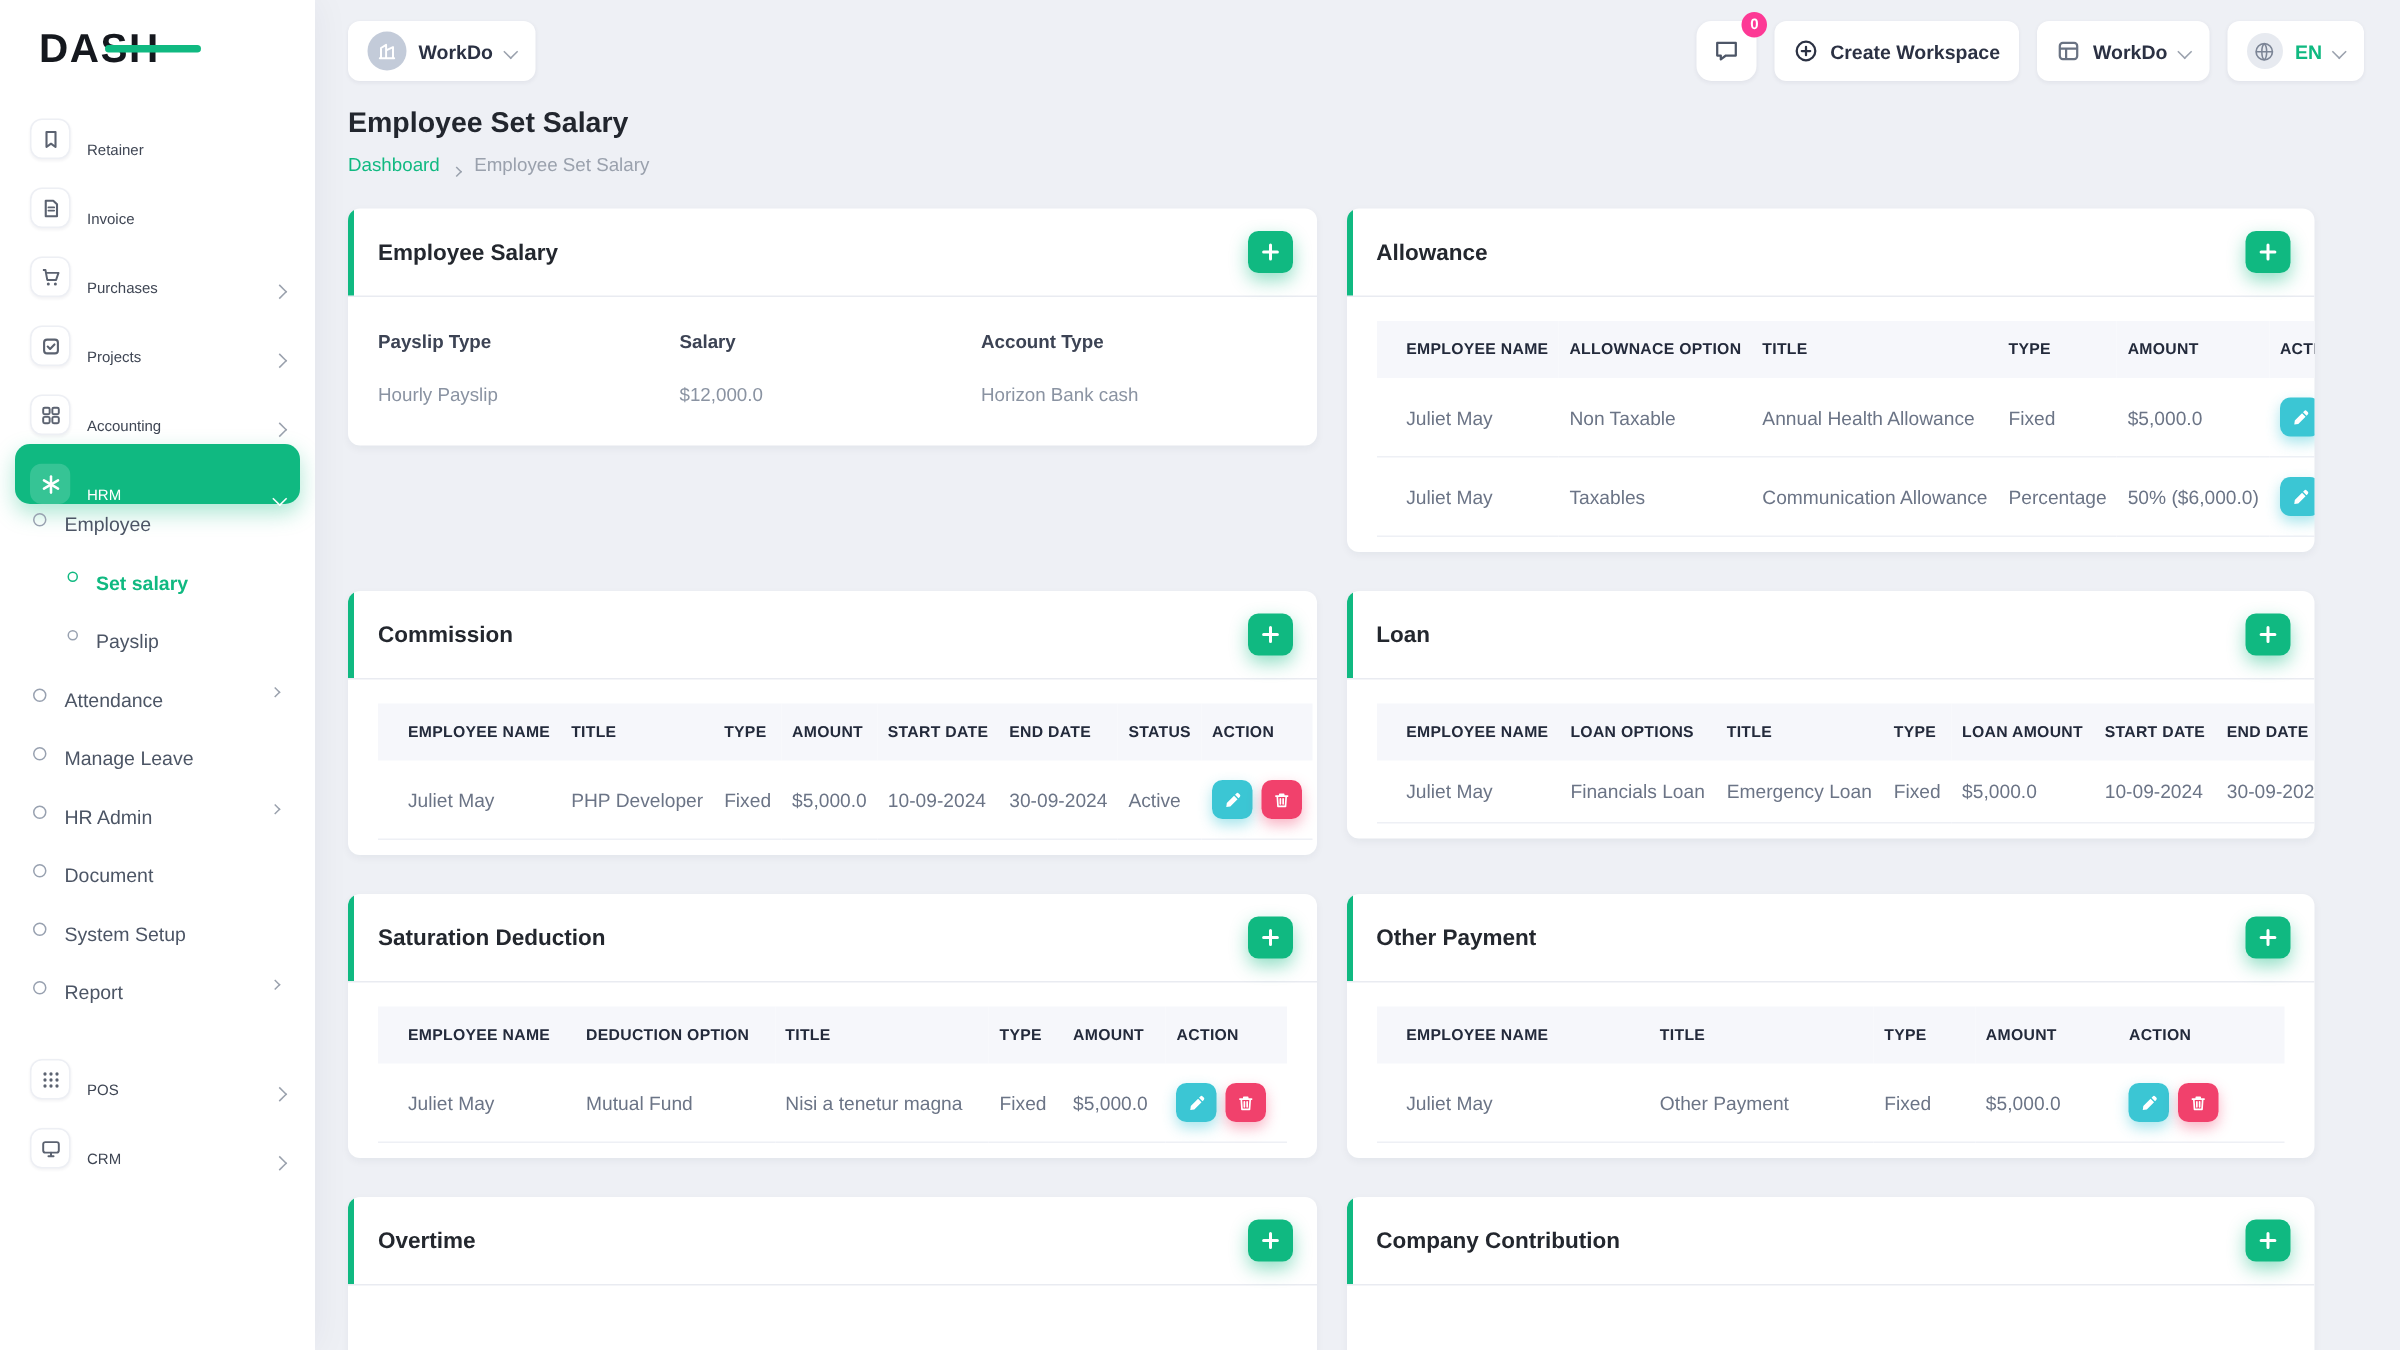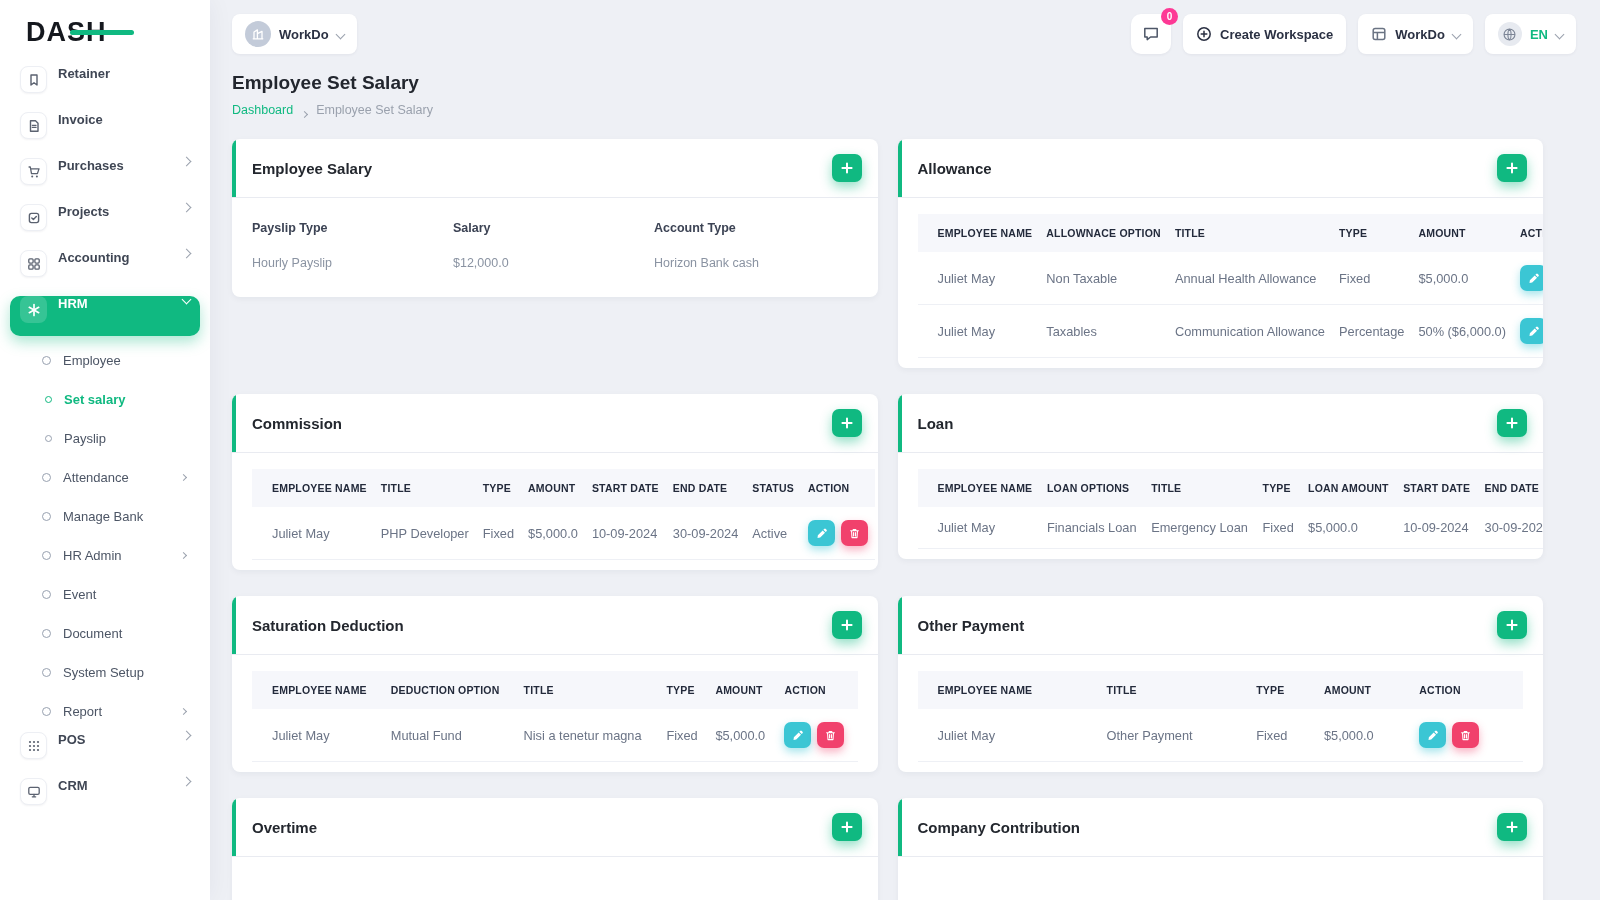--- a/index.html
+++ b/index.html
@@ -11,31 +11,31 @@
   html,body{width:1600px;height:900px;overflow:hidden}
   body{background:var(--bg);font-family:"Liberation Sans","DejaVu Sans",sans-serif;color:var(--txt-dark)}
   .app{display:flex;width:100%;height:100%}
 
   
   .sidebar{width:210px;flex:none;background:#fff;height:100%;box-shadow:0 0 24px rgba(25,35,60,.06);z-index:5;overflow:hidden}
   .logo{height:64px;display:flex;align-items:center;padding-left:26px;position:relative}
   .logo-text{font-size:27px;font-weight:800;letter-spacing:1px;color:#15181e}
   .logo-dash{position:absolute;left:70px;top:30px;width:64px;height:5px;border-radius:3px;background:var(--green)}
   .menu{padding:2px 0 0}
-  .m-item{display:flex;align-items:flex-start;gap:11px;height:40px;margin:0 10px 6px;padding:0 10px;border-radius:10px;font-size:13px;font-weight:700;color:#3f4654;cursor:pointer;text-decoration:none}
+  .m-item{display:flex;align-items:flex-end;gap:11px;height:40px;margin:0 10px 6px;padding:0 10px;border-radius:10px;font-size:10px;font-weight:400;color:#3f4654;cursor:pointer;text-decoration:none}
   .ibox{width:27px;height:27px;flex:none;border-radius:8px;background:#fff;border:1px solid #edeff4;box-shadow:0 1px 2px rgba(30,40,60,.06);display:flex;align-items:center;justify-content:center;color:var(--icon)}
   .m-item .chev,.sub-item .chev{margin-left:auto}
   .m-item.active{background:var(--green);color:#fff;box-shadow:0 6px 14px rgba(16,185,129,.35)}
   .m-item.active .ibox{background:rgba(255,255,255,.16);border-color:transparent;box-shadow:none;color:#fff}
   .chev{width:7px;height:7px;border-right:1.6px solid #9aa1ad;border-bottom:1.6px solid #9aa1ad;flex:none}
   .chev.r{transform:rotate(-45deg)}
   .chev.d{transform:rotate(45deg)}
   .chev.w{border-color:#fff}
   .chev.sm{width:5px;height:5px;border-width:1.4px}
-  .sub-item{display:flex;align-items:center;gap:12px;height:36px;margin-bottom:3px;padding:0 24px 0 42px;font-size:13px;font-weight:500;color:#4c5565;cursor:pointer;text-decoration:none}
+  .sub-item{display:flex;align-items:flex-start;gap:12px;height:36px;margin-bottom:3px;padding:0 24px 0 22px;font-size:13px;font-weight:500;color:#4c5565;cursor:pointer;text-decoration:none}
   .sub-item .dot{width:9px;height:9px;flex:none;border:1.8px solid #98a1b0;border-radius:50%}
   .sub-item.lvl3{padding-left:45px}
   .sub-item.lvl3 .dot{width:7px;height:7px;border-width:1.6px}
   .sub-item.active{color:var(--green);font-weight:600}
   .sub-item.active .dot{border-color:var(--green)}
 
   
   .main{flex:1;min-width:0;display:flex;flex-direction:column}
   .topbar{height:58px;flex:none;display:flex;align-items:center;justify-content:space-between;padding:10px 24px 0 22px}
   .chip{display:inline-flex;align-items:center;gap:8px;background:#fff;border:0;border-radius:8px;height:40px;padding:0 13px;font-size:13px;font-weight:700;color:#2b3143;box-shadow:0 1px 3px rgba(30,40,60,.06);cursor:pointer;font-family:inherit}
@@ -180,33 +180,29 @@
       </a>
 
       <a class="sub-item">
         <span class="dot"></span>
         <span>Attendance</span>
         <span class="chev r sm"></span>
       </a>
 
       <a class="sub-item">
         <span class="dot"></span>
-        <span>Manage Bank</span>
+        <span>Manage Leave</span>
       </a>
 
       <a class="sub-item">
         <span class="dot"></span>
         <span>HR Admin</span>
         <span class="chev r sm"></span>
       </a>
 
-      <a class="sub-item">
-        <span class="dot"></span>
-        <span>Event</span>
-      </a>
 
       <a class="sub-item">
         <span class="dot"></span>
         <span>Document</span>
       </a>
 
 
       <a class="sub-item">
         <span class="dot"></span>
         <span>System Setup</span>

